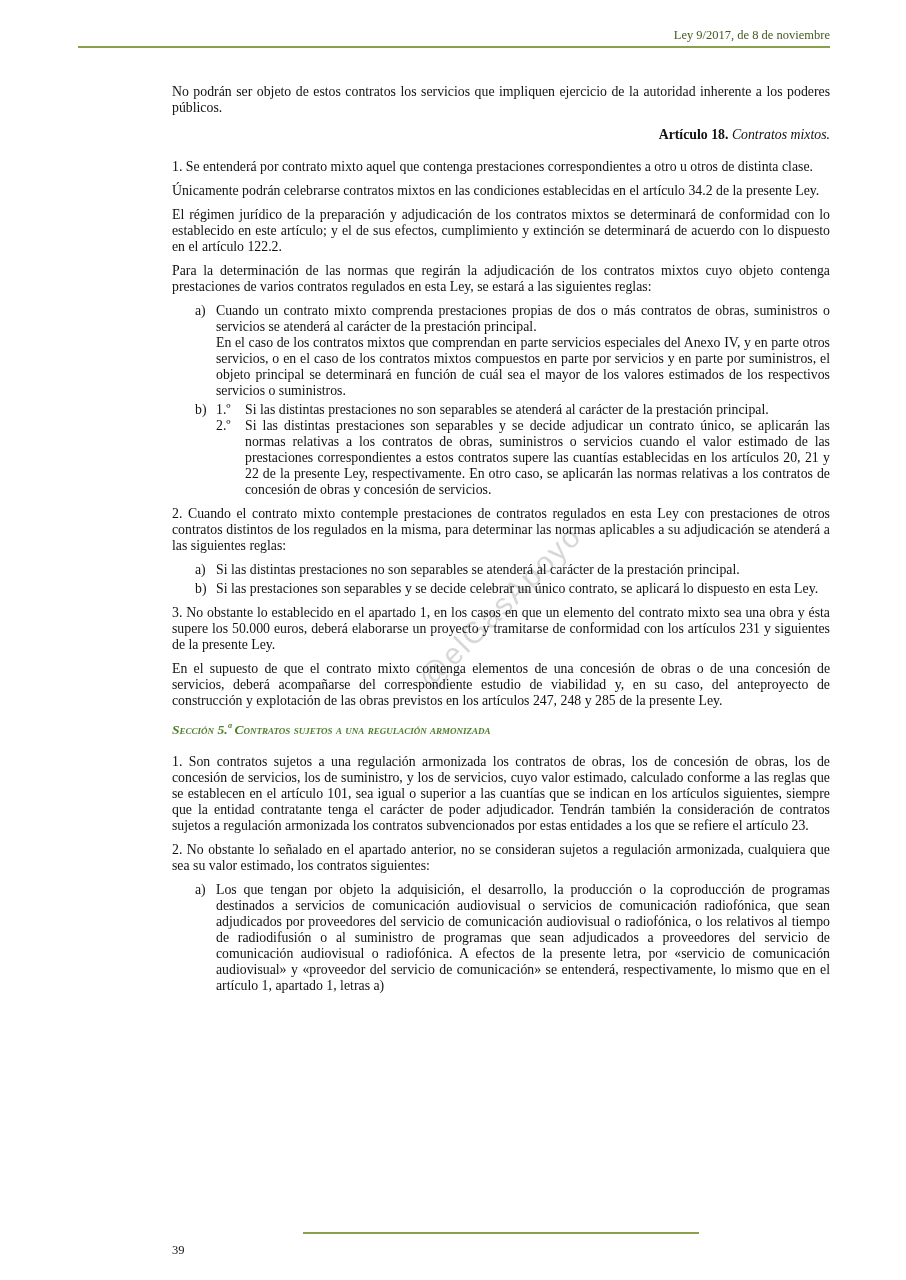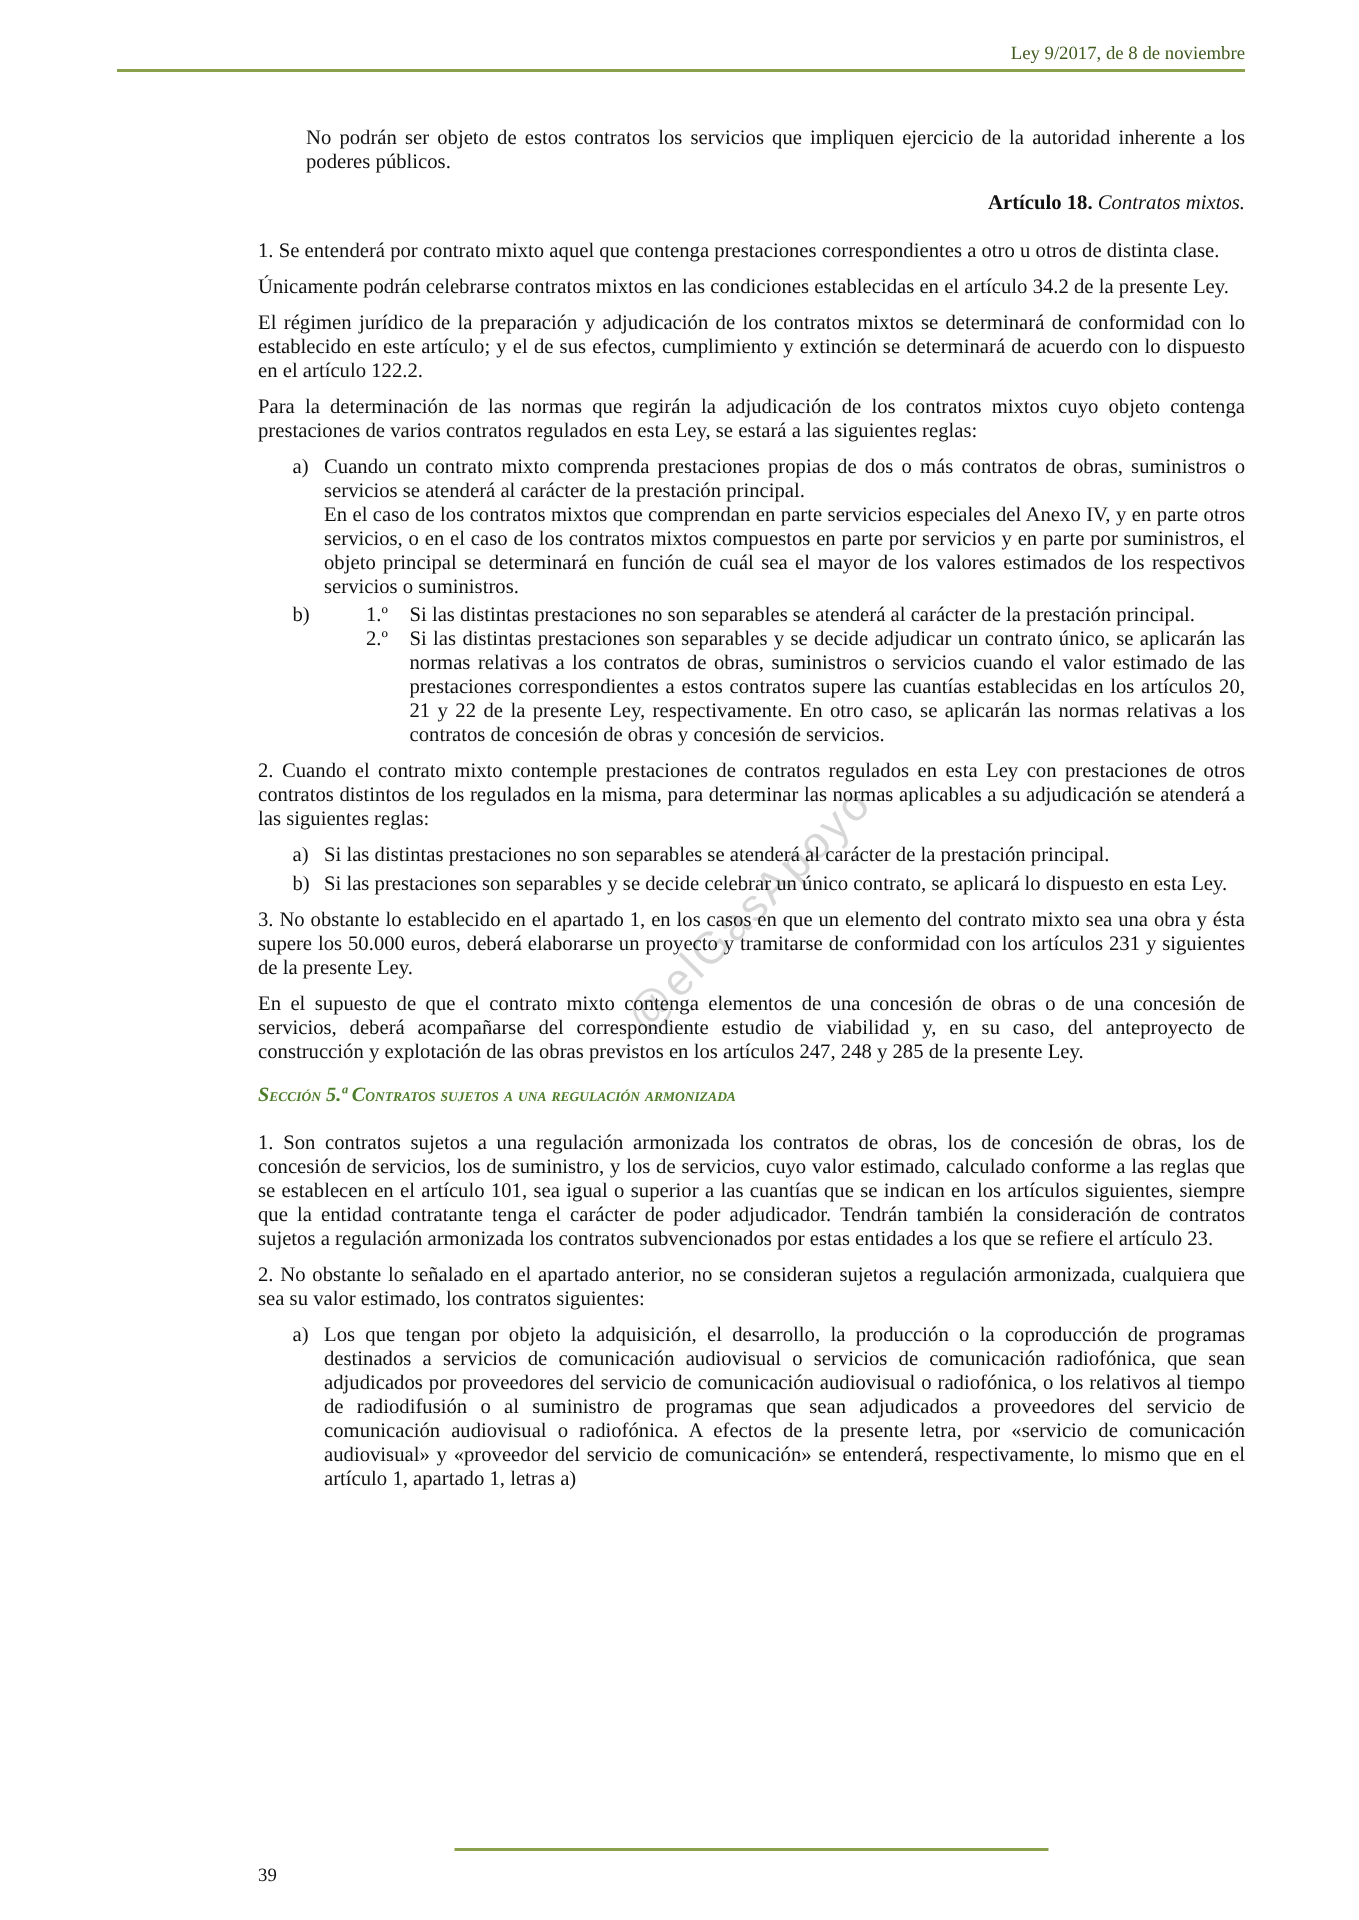--- a/index.html
+++ b/index.html
@@ -23,31 +23,31 @@
   }
   .header-rule{
     position:absolute;top:46px;left:78px;width:752px;height:2px;
     background:var(--rule);
   }
   .content{
     position:absolute;top:84px;left:172px;width:658px;
     font-size:13.8px;line-height:16px;text-align:justify;
   }
   .para{margin-top:8px;}
-  .para.first{margin-top:0;margin-left:32px;}
+  .para.first{margin-top:0;}
   .article-heading{margin-top:11px;text-align:right;}
   .tight{margin-top:16px;}
   .b{font-weight:bold;}
   .i{font-style:italic;}
   .list{margin-top:8px;padding-left:23px;}
   .li{display:flex;}
   .li + .li{margin-top:3px;}
   .marker{flex:0 0 21px;}
   .li-body{flex:1;text-align:justify;}
-  .li2{display:flex;margin-left:28px;}
+  .li2{display:flex;}
   .marker2{flex:0 0 29px;}
   .section-heading{
     margin-top:13px;text-align:left;
     font-style:italic;font-weight:bold;font-variant:small-caps;
     color:var(--section);font-size:13.5px;
   }
   .watermark{
     position:absolute;left:320px;top:590px;width:360px;
     text-align:center;
     transform:rotate(-45deg);

